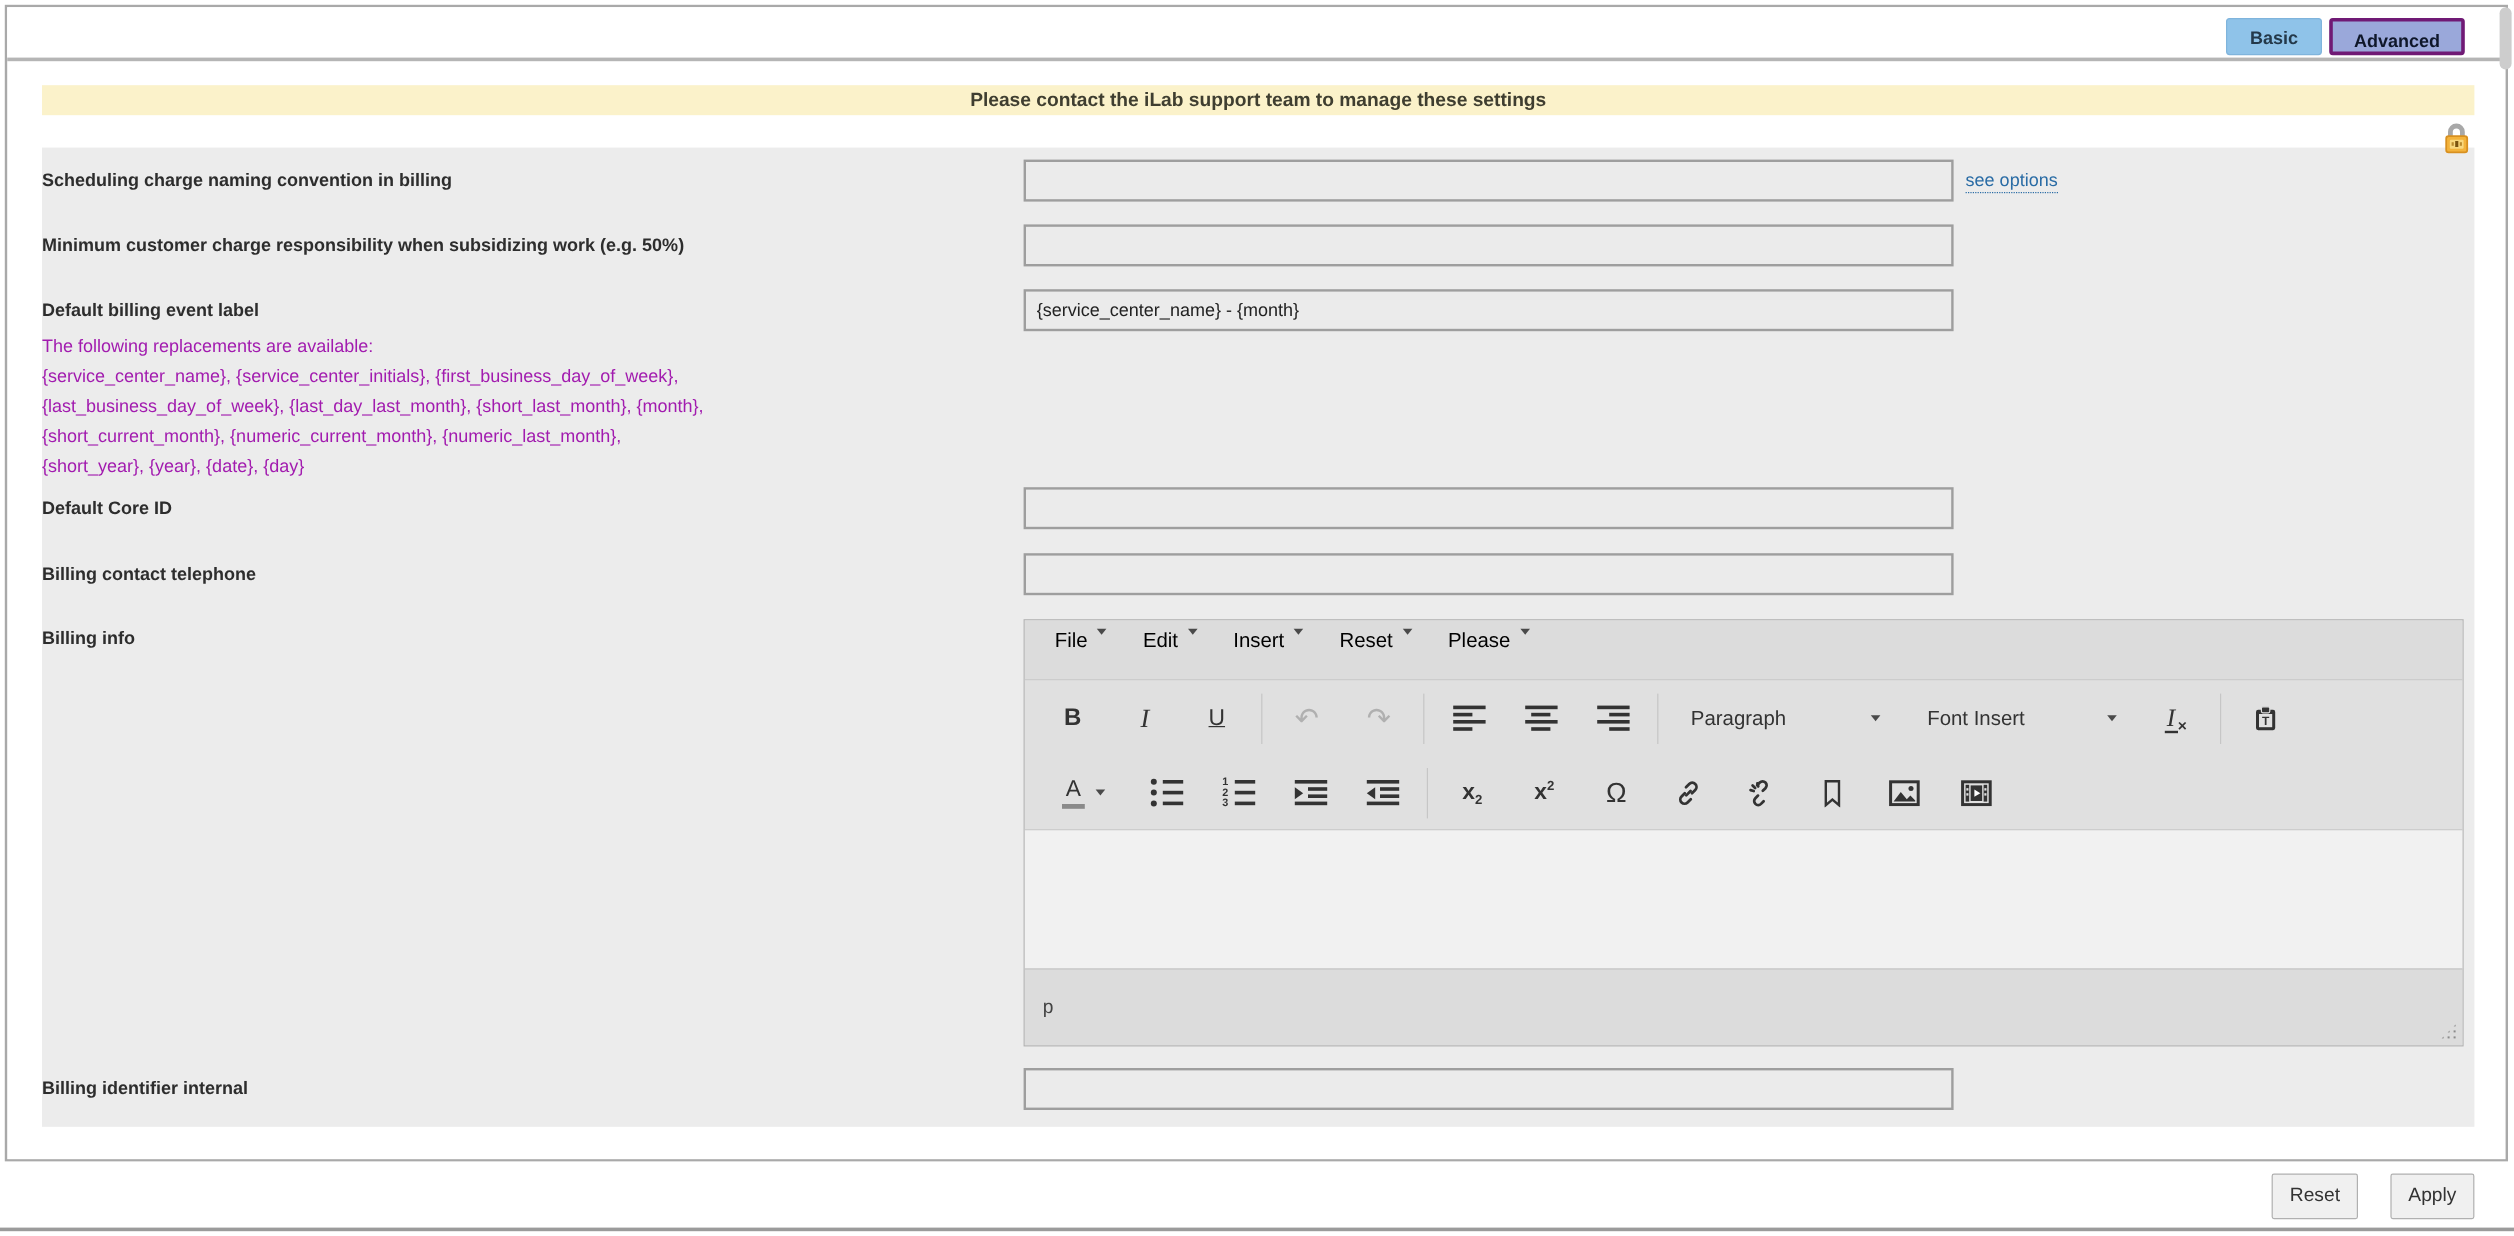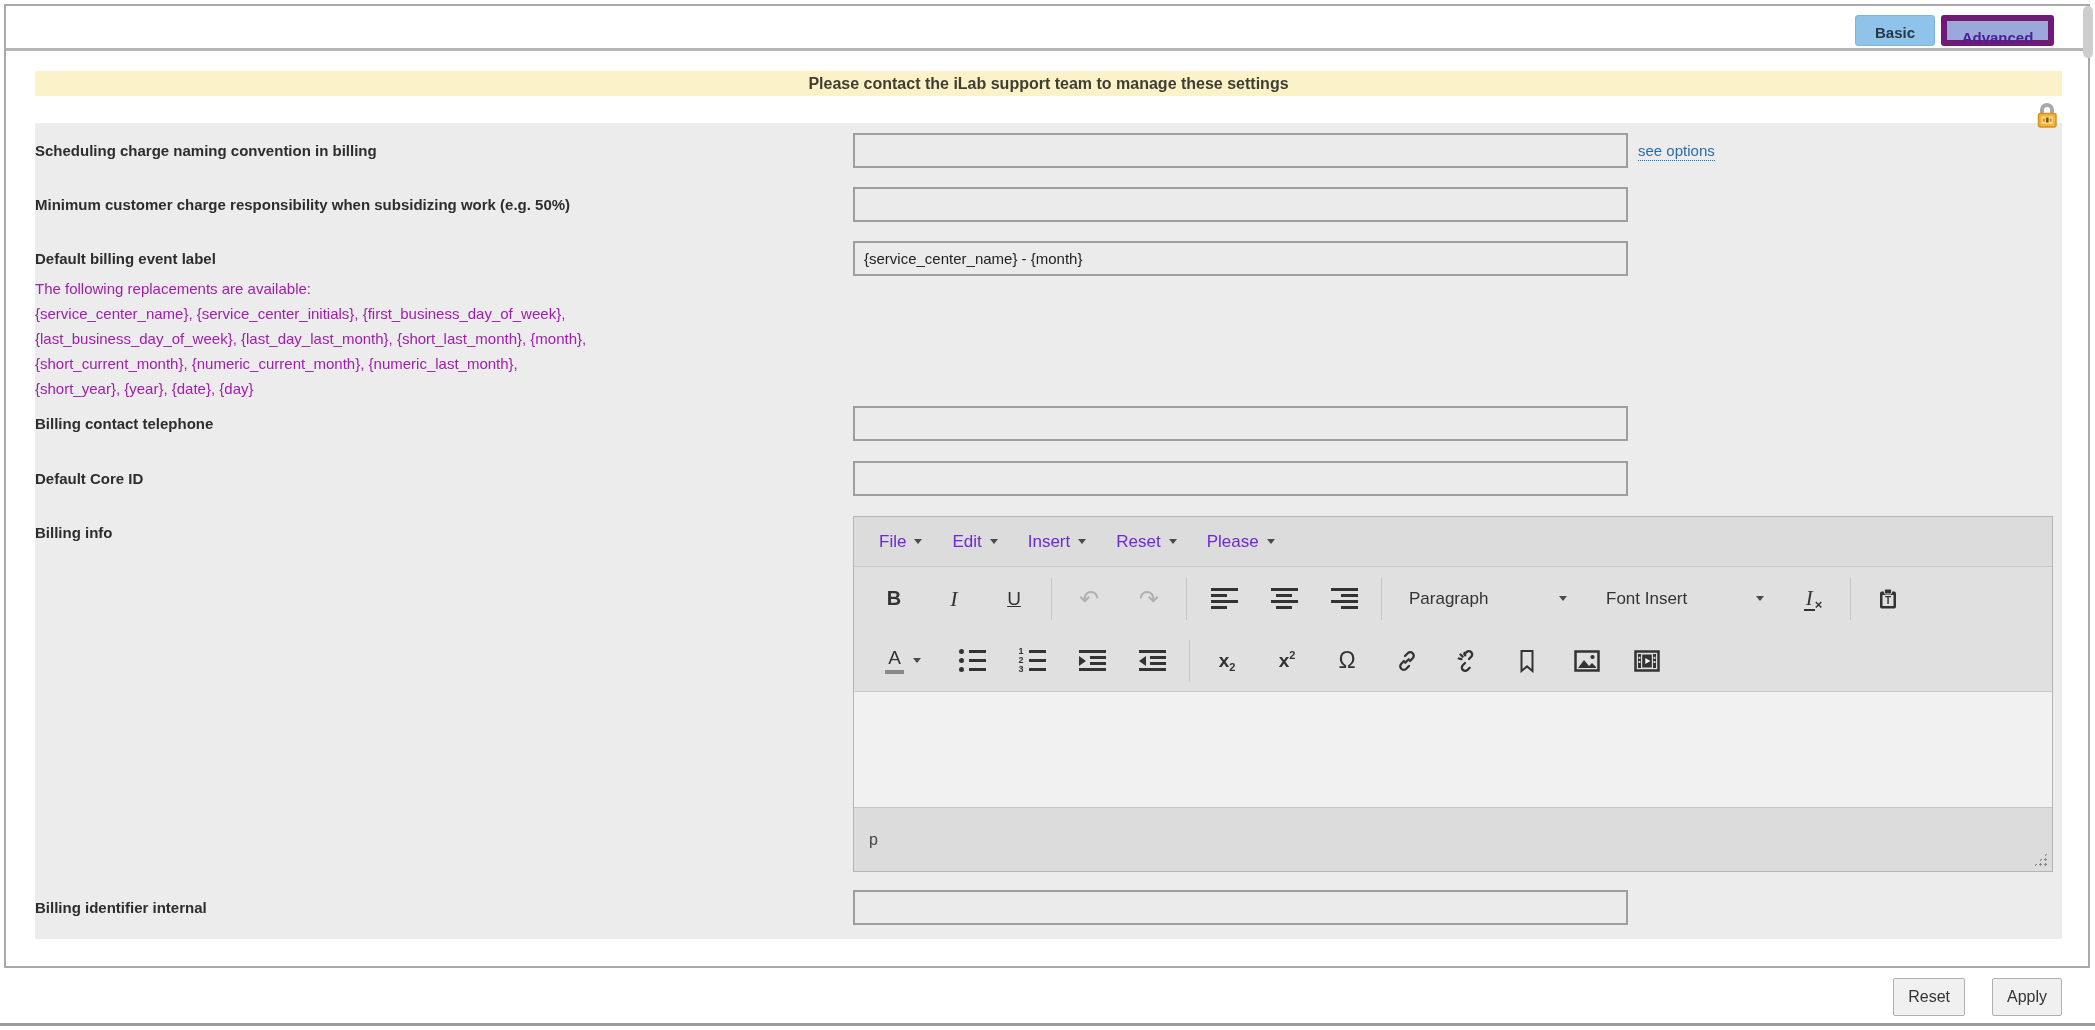--- a/index.html
+++ b/index.html
@@ -22,21 +22,21 @@
   }
 
   
   .topbar{ height:45px; border-bottom:3px solid #b5b5b5; position:relative; background:#fff; }
   .tab-btn{
     position:absolute; top:9px; height:31px; border-radius:3px;
     font-weight:bold; font-size:15px; text-align:center; line-height:31px;
     cursor:pointer; font-family:inherit;
   }
   .tab-basic{ right:153px; width:80px; background:#8fc3e9; border:1px solid #7fb4dc; color:#24394a; }
-  .tab-advanced{ right:34px; width:113px; background:#9aa8da; border:6px solid #701a75; color:#4c1d95; }
+  .tab-advanced{ right:34px; width:113px; background:#9aa8da; border:3px solid #701a75; color:#0f172a; }
 
   
   .banner{
     margin:20px 26px 0 29px; height:25px; background:#fbf2ca;
     text-align:center; font-weight:bold; font-size:16px; line-height:25px; color:#3f3e30;
   }
   .lock{ position:absolute; top:95px; right:28px; width:26px; height:30px; }
 
   
   .panel{
@@ -61,22 +61,22 @@
   .help-line{ line-height:25px; font-weight:normal; font-size:15px; color:#a21caf; }
   .first-help{ line-height:35px; }
 
   
   .editor{ width:1200px; border:1px solid #b5b5b5; background:#e0e0e0; }
   .menubar{
     height:50px; background:#dcdcdc; border-bottom:1px solid #c9c9c9;
     display:flex; align-items:center; padding-left:10px;
   }
   .menu-item{
-    display:flex; align-items:center; gap:8px; padding:0 15px; height:36px;
-    font-size:17px; color:#6d28d9; cursor:pointer;
+    display:flex; gap:8px; padding:0 15px; height:36px;
+    font-size:17px; color:#000000; cursor:pointer;
   }
   .caret{
     width:0; height:0; border-left:4.5px solid transparent; border-right:4.5px solid transparent;
     border-top:5.5px solid #4a4a4a; display:inline-block;
   }
   .tbar{ display:flex; align-items:center; height:63px; background:#e0e0e0; padding-left:10px; }
   .tbar2{ height:62px; border-bottom:1px solid #c9c9c9; }
   .tbtn{
     width:44px; height:40px; margin:0 8px; display:flex; align-items:center; justify-content:center;
     color:#333; cursor:pointer; flex:none;
@@ -198,28 +198,28 @@
         <div class="help-line">{last_business_day_of_week}, {last_day_last_month}, {short_last_month}, {month},</div>
         <div class="help-line">{short_current_month}, {numeric_current_month}, {numeric_last_month},</div>
         <div class="help-line">{short_year}, {year}, {date}, {day}</div>
       </div>
       <div class="ctl">
         <input class="txt" type="text" value="{service_center_name} - {month}" style="">
       </div>
     </div>
 
     <div class="row" style="margin-bottom:20px">
+      <div class="lbl lbl-mid">Default Core ID</div>
+      <div class="ctl">
+        <input class="txt" type="text" value="" style="">
+      </div>
+    </div>
+
+    <div class="row" style="margin-bottom:20px">
       <div class="lbl lbl-mid">Billing contact telephone</div>
-      <div class="ctl">
-        <input class="txt" type="text" value="" style="">
-      </div>
-    </div>
-
-    <div class="row" style="margin-bottom:20px">
-      <div class="lbl lbl-mid">Default Core ID</div>
       <div class="ctl">
         <input class="txt" type="text" value="" style="">
       </div>
     </div>
 
     <div class="row" style="margin-bottom:18px">
       <div class="lbl" style="line-height:20px;padding-top:7px">Billing info</div>
       <div class="ctl">
         <div class="editor">
 

